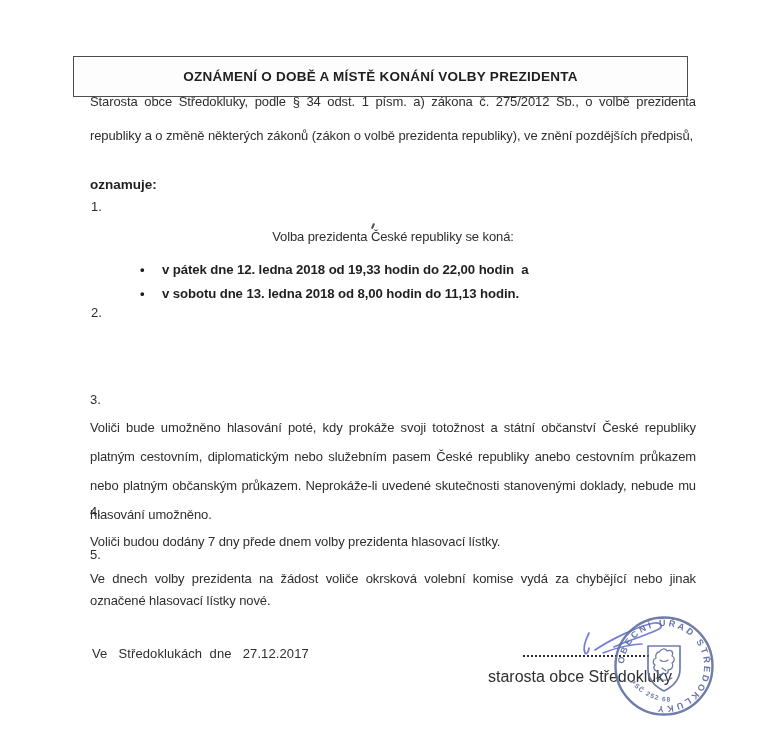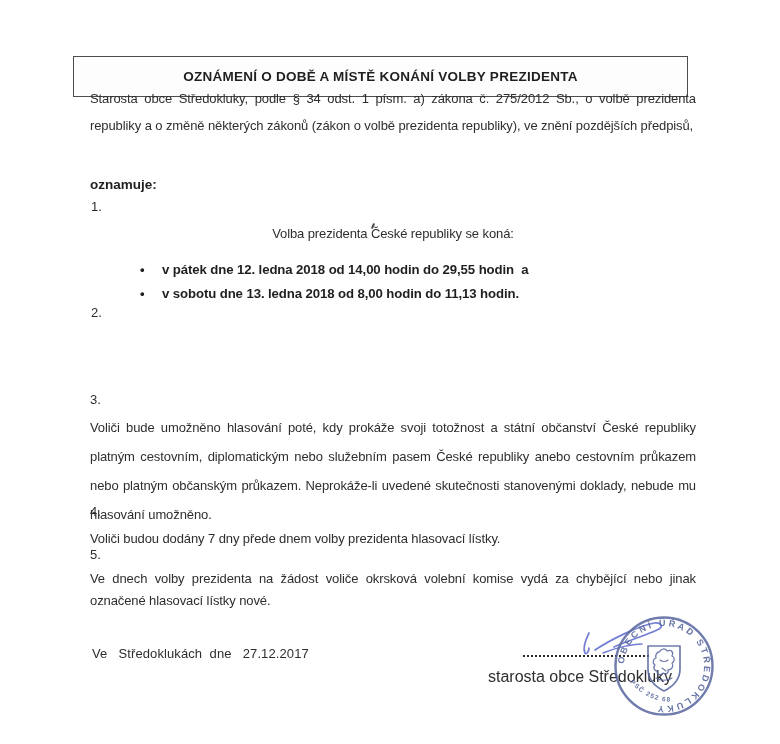--- a/index.html
+++ b/index.html
@@ -22,21 +22,21 @@
     border:1.5px solid #4d4d4d;
     display:flex;align-items:center;justify-content:center;
     background:#fdfdfd;
     margin-top:35px;
   }
   .title-box .title{
     font-size:13.5px;font-weight:bold;color:#1f1f1f;letter-spacing:.25px;
   }
   .body-text{
     position:absolute;left:90px;width:606px;
-    font-size:13px;line-height:27px;letter-spacing:-.1px;
+    font-size:13px;line-height:34px;letter-spacing:-.1px;
     text-align:justify;
   }
   .sec-num{
     position:absolute;left:91px;font-size:13px;line-height:15px;
   }
   .announce{
     position:absolute;left:90px;top:177px;width:606px;
     font-size:13.5px;font-weight:bold;color:#1f1f1f;
   }
   .bullet-list{
@@ -87,21 +87,21 @@
 
   <div class="announce">oznamuje:</div>
 
   <div class="sec-num" style="top:199px;">1.</div>
   <p class="body-text" style="top:220px;text-align:center;">Volba prezidenta České republiky se koná:</p>
   <div class="tick-artifact"></div>
 
   <ul class="bullet-list">
     <li class="bullet-row">
       <span class="bullet-dot">•</span>
-      <span class="bullet-text">v pátek dne 12. ledna 2018 od 14,00 hodin do 29,55 hodin  a</span>
+      <span class="bullet-text">v pátek dne 12. ledna 2018 od 19,33 hodin do 22,00 hodin  a</span>
     </li>
     <li class="bullet-row">
       <span class="bullet-dot">•</span>
       <span class="bullet-text">v sobotu dne 13. ledna 2018 od 8,00 hodin do 11,13 hodin.</span>
     </li>
   </ul>
 
   <div class="sec-num" style="top:305px;">2.</div>
 
   <div class="sec-num" style="top:392px;left:90px;">3.</div>

